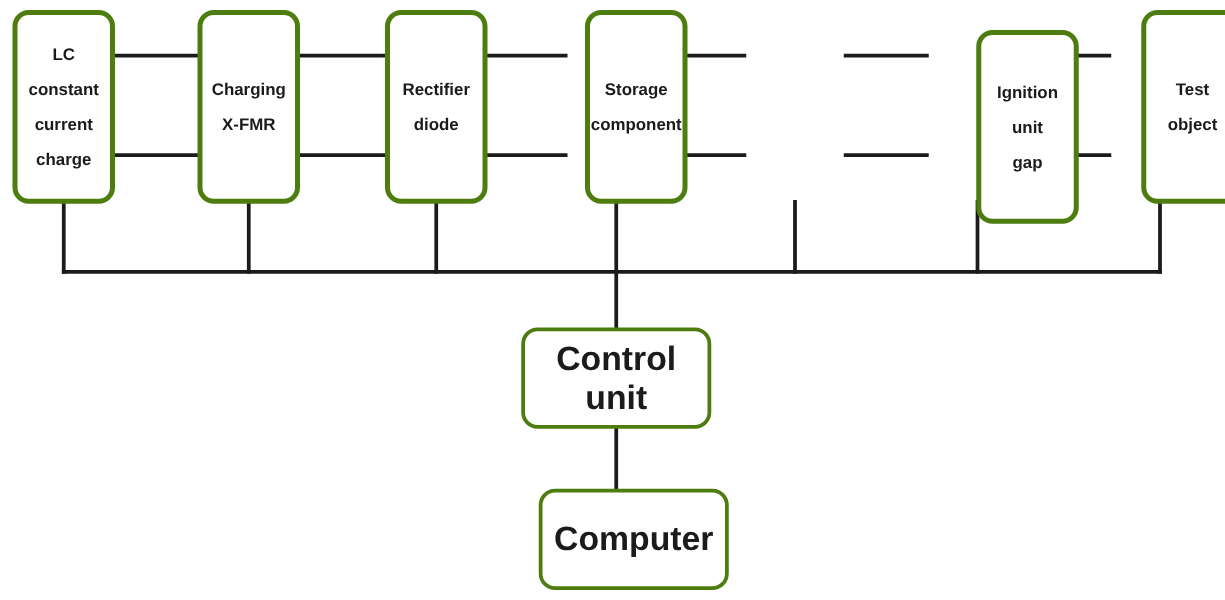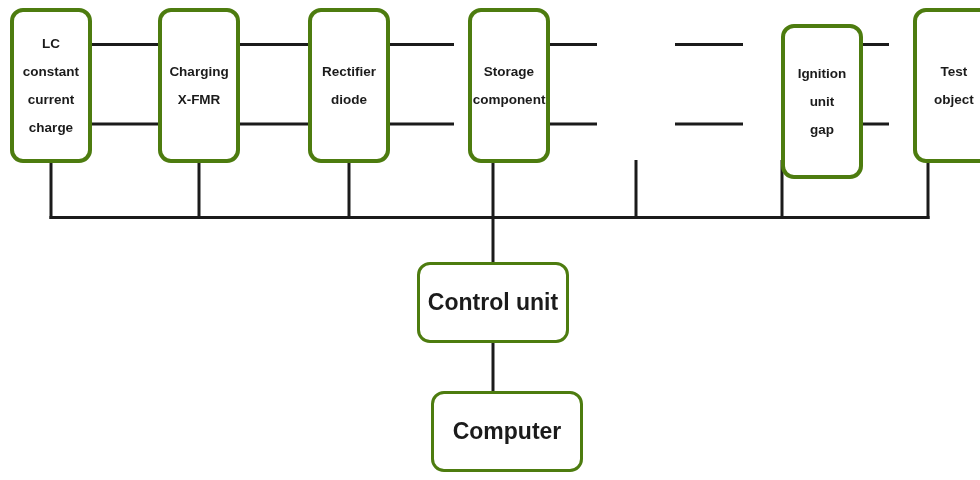--- a/index.html
+++ b/index.html
@@ -41,21 +41,21 @@
     width: 82px;
     font-size: 13.5px;
     font-weight: 700;
     line-height: 28px;
   }
   .bottom-block {
     left: 417px;
     width: 152px;
     height: 81px;
     border-width: 3.5px;
-    font-size: 23px;
+    font-size: 27px;
     font-weight: 700;
   }
   #control-unit { top: 262px; }
   #computer    { top: 391px; margin-left: 14px; }
 </style>
 </head>
 <body>
 
 <div class="canvas">
 

